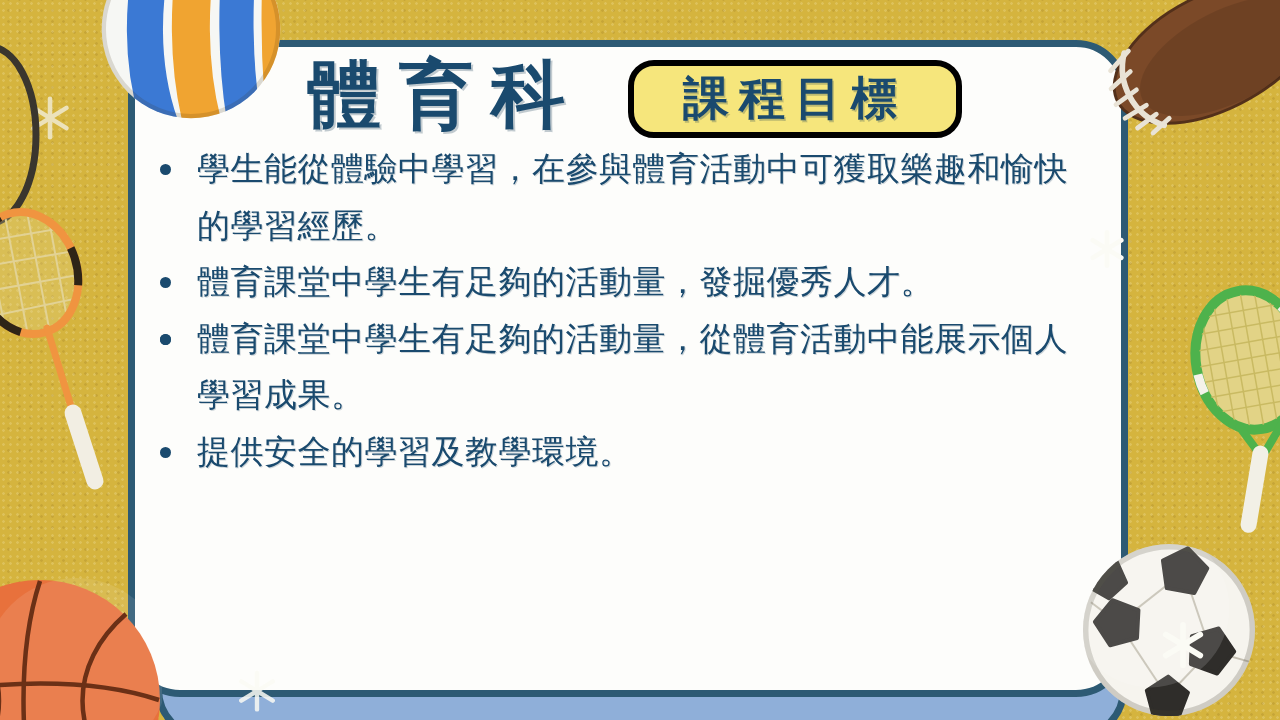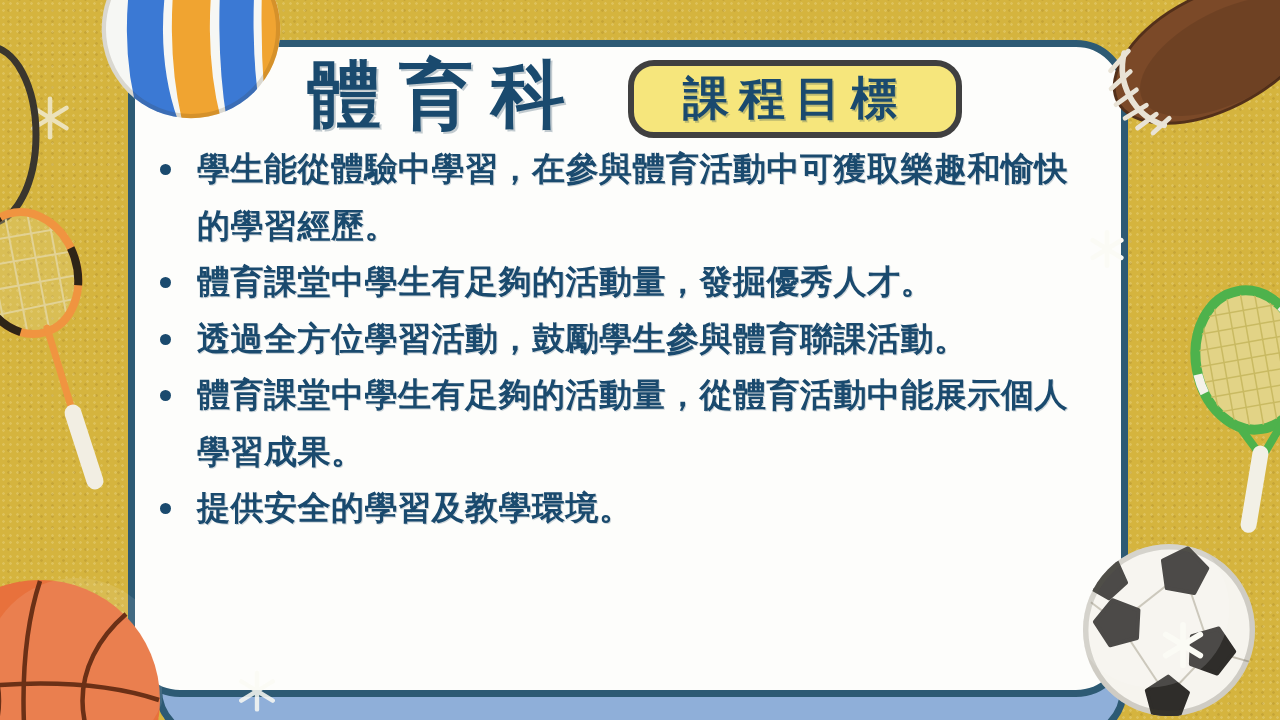--- a/index.html
+++ b/index.html
@@ -12,27 +12,27 @@
     background-size:7px 7px, 11px 11px;
     background-position:0 0, 3px 5px;}
   .shadow-card{position:absolute;left:155px;top:67px;width:958px;height:660px;
     background:#8fafd9;border:7px solid #2d5a74;border-radius:52px;z-index:1;}
   .card{position:absolute;left:128px;top:40px;width:958px;height:643px;
     background:#fdfdfb;border:7px solid #2d5a74;border-radius:52px;z-index:2;padding-left:28px;}
   .title{position:absolute;left:172px;top:6px;margin:0;
     font-size:74px;line-height:84px;font-weight:700;letter-spacing:18px;
     color:#1a4a6e;text-shadow:2px 2px 0 rgba(16,50,75,0.25);}
   .badge{position:absolute;left:493px;top:13px;width:322px;height:66px;
-    background:#f6e67c;border:6px solid #404040;border-radius:26px;
+    background:#f6e67c;border:6px solid #000000;border-radius:26px;
     display:flex;align-items:center;justify-content:center;text-align:center;}
   .badge span{font-size:46px;font-weight:700;letter-spacing:10px;color:#1a4a6e;
     text-shadow:1.5px 1.5px 0 rgba(16,50,75,0.25);}
   ul.bullets{position:absolute;left:22px;top:94px;width:935px;margin:0;padding:0;list-style:none;}
   ul.bullets li{position:relative;padding-left:40px;width:895px;
-    font-size:33px;line-height:56.5px;font-weight:700;color:#1a4a6e;
+    font-size:33px;line-height:56.5px;font-weight:400;color:#1a4a6e;
     letter-spacing:0.5px;text-shadow:1px 1px 0 rgba(20,55,85,0.2);}
   .dot{position:absolute;left:3px;top:23px;width:11px;height:11px;border-radius:50%;background:#1a4a6e;}
   .deco{position:absolute;z-index:3;}
   .spark{position:absolute;z-index:4;}
 </style>
 </head>
 <body>
 
 <div class="stage">
 
@@ -47,21 +47,21 @@
   <div class="shadow-card"></div>
 
   <div class="card">
     <h1 class="title">體育科</h1>
     <div class="badge">
       <span>課程目標</span>
     </div>
     <ul class="bullets">
       <li><span class="dot"></span><span>學生能從體驗中學習，在參與體育活動中可獲取樂趣和愉快的學習經歷。</span></li>
       <li><span class="dot"></span><span>體育課堂中學生有足夠的活動量，發掘優秀人才。</span></li>
-      <li><span class="dot"></span><span>透過全方位學習活動，鼓勵學生參與體育聯課活動。</span></li>
+      <li><span class="dot"></span></li>
       <li><span class="dot"></span><span>體育課堂中學生有足夠的活動量，從體育活動中能展示個人學習成果。</span></li>
       <li><span class="dot"></span><span>提供安全的學習及教學環境。</span></li>
     </ul>
   </div>
 
   <svg class="deco" style="left:96px;top:-66px;" width="190" height="190" viewBox="0 0 200 200">
     <defs>
         <clipPath id="vb">
           <circle cx="100" cy="100" r="94"></circle>
         </clipPath>

